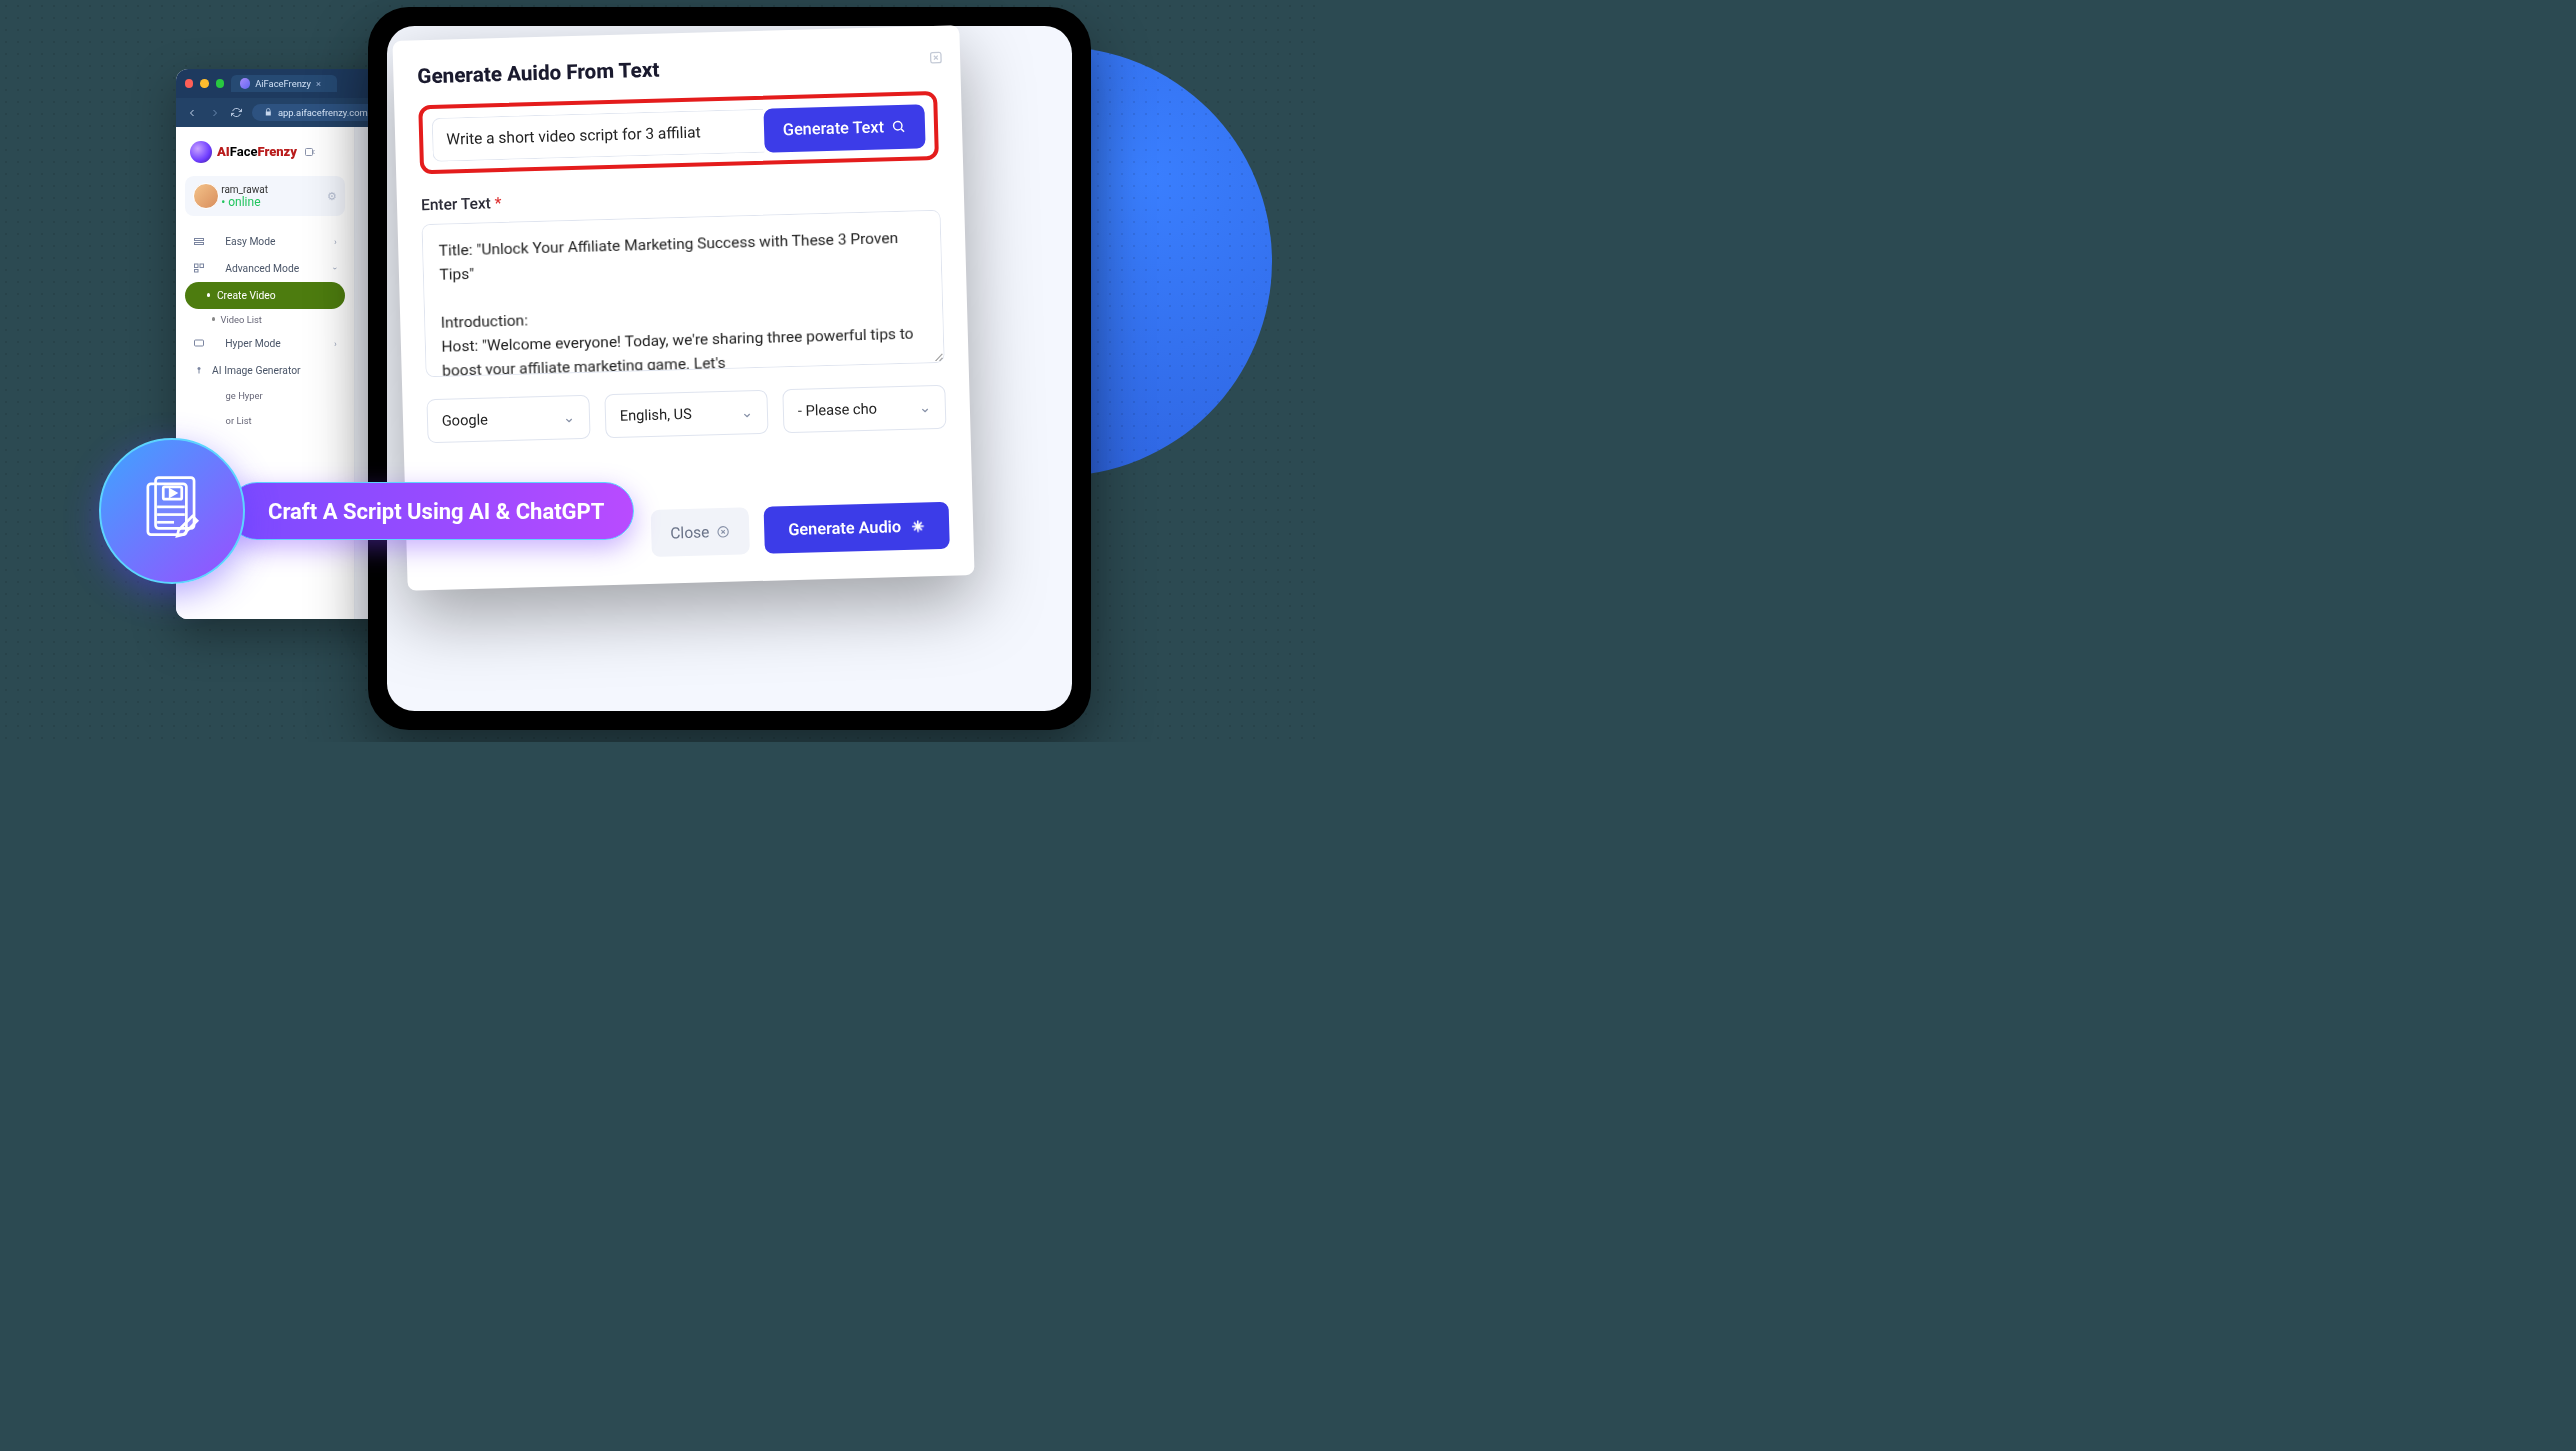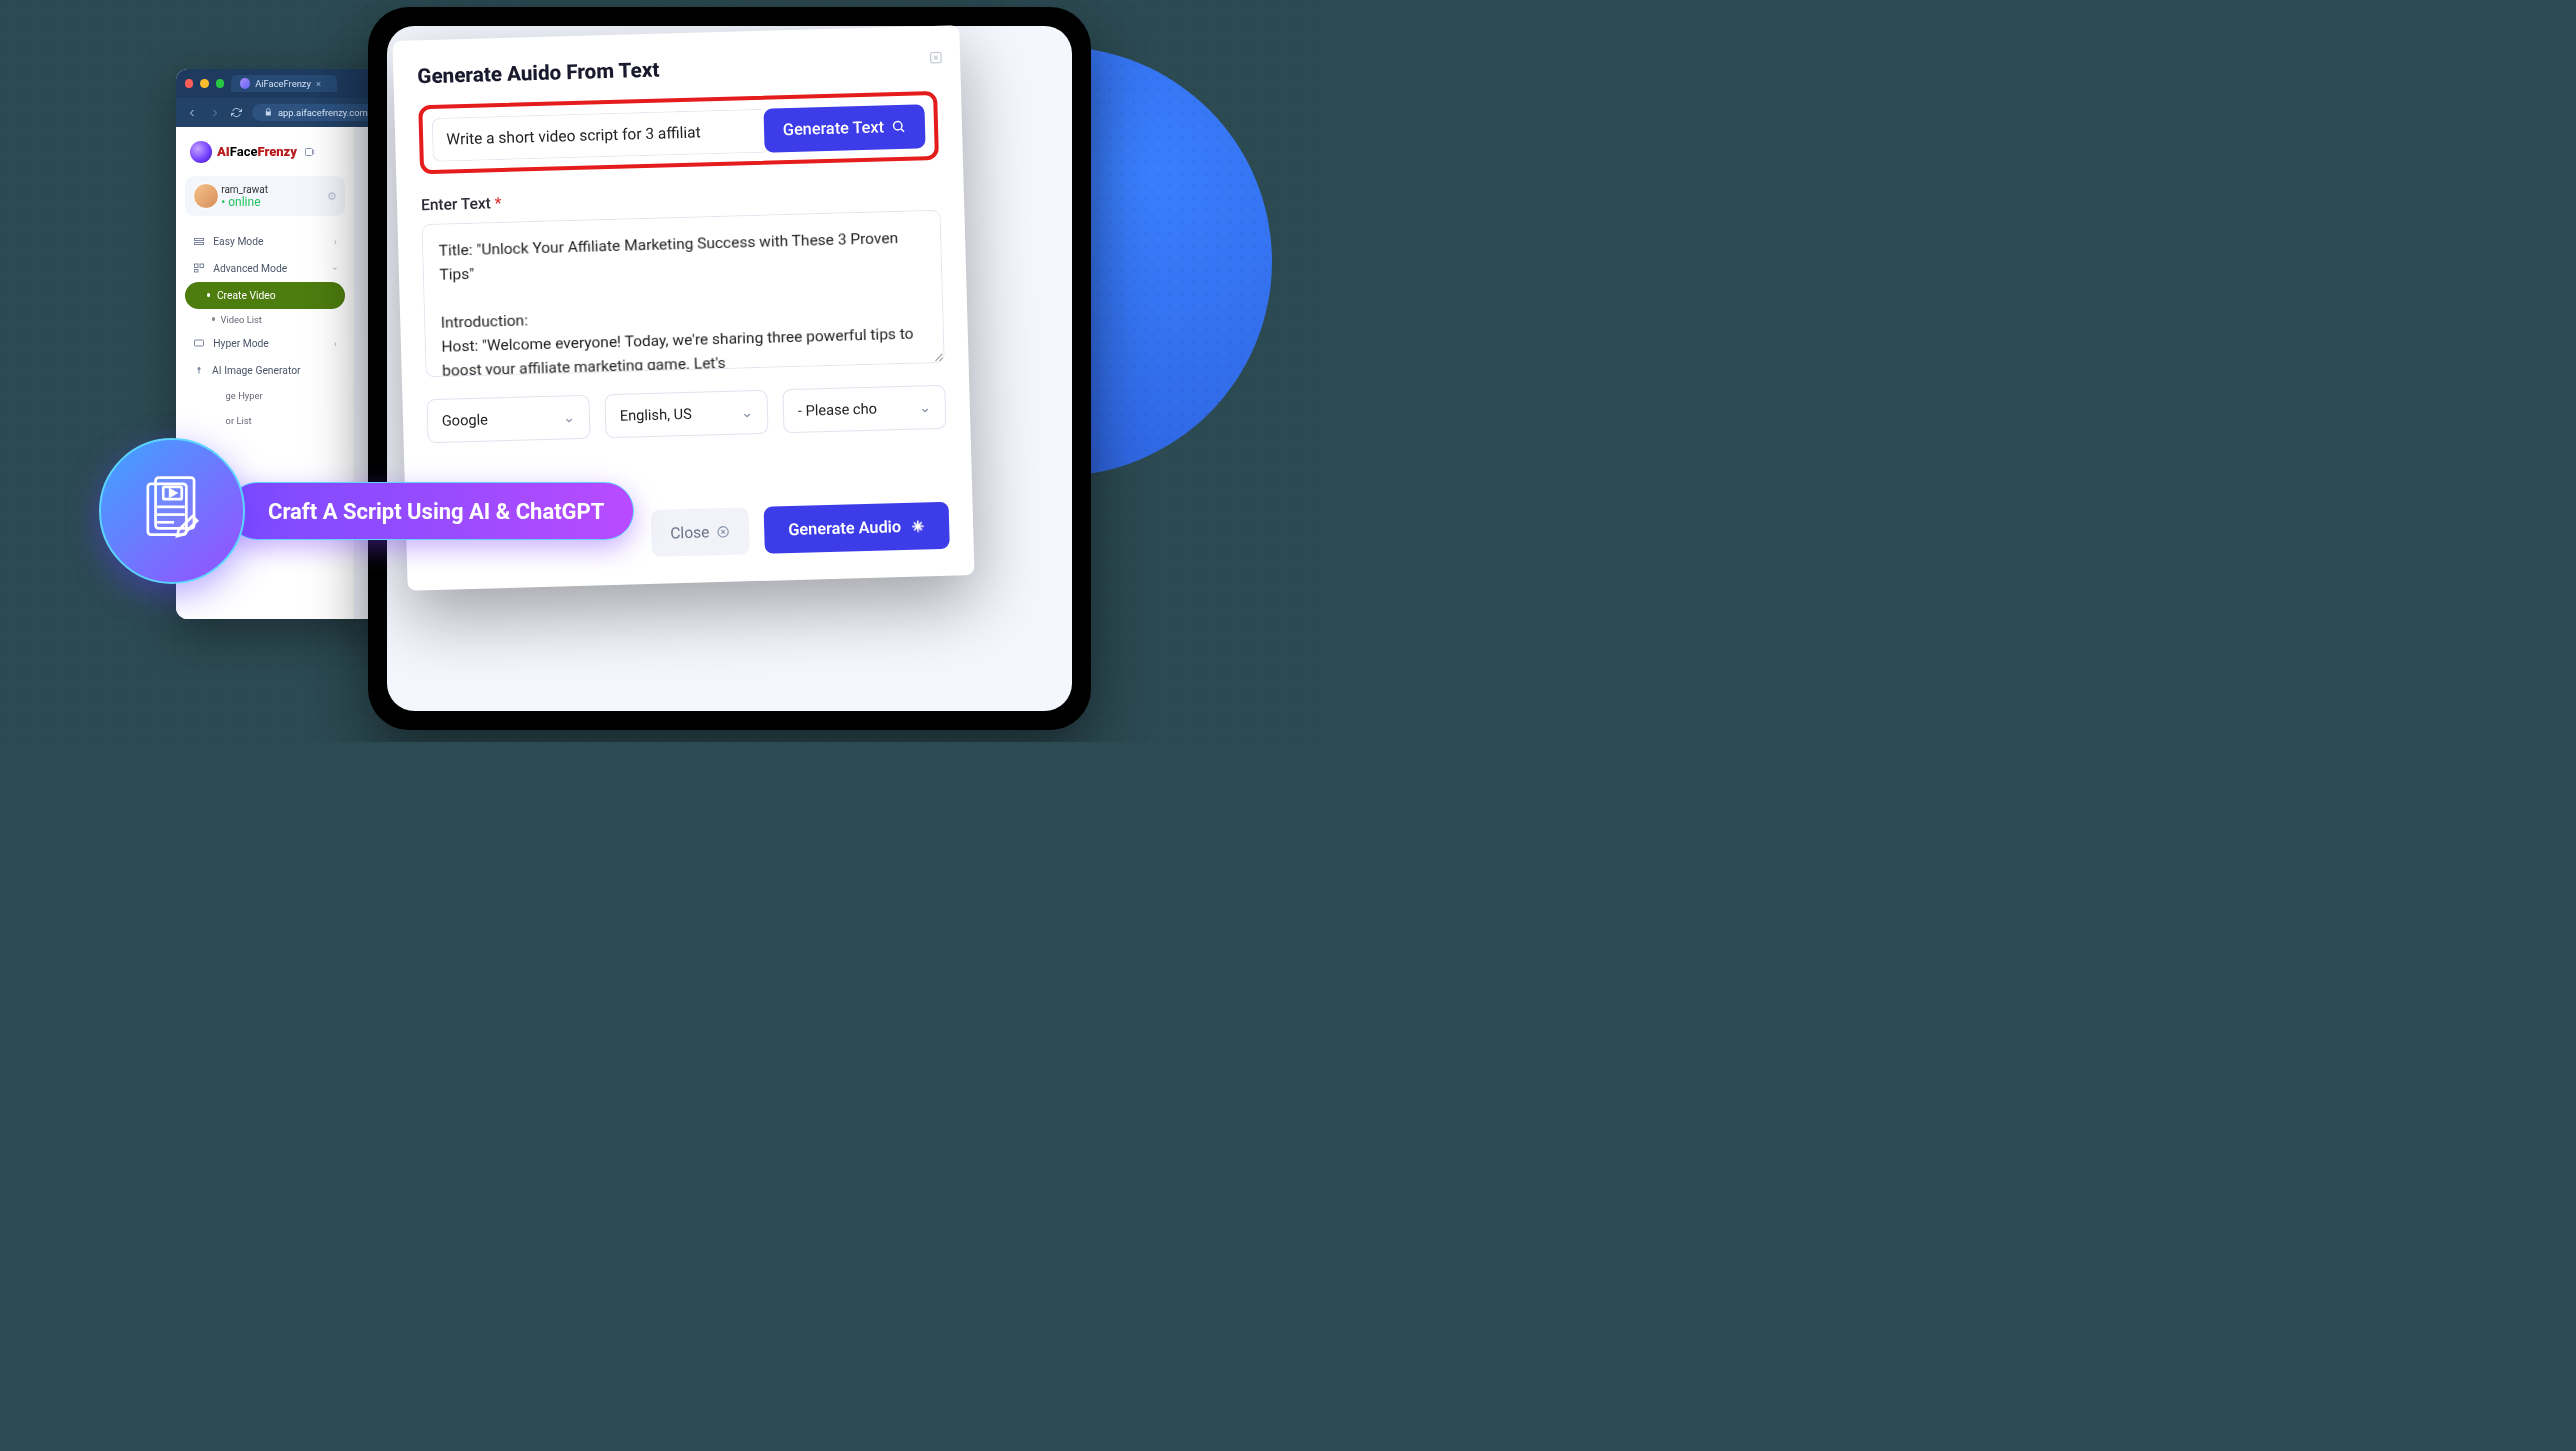--- a/index.html
+++ b/index.html
@@ -36,21 +36,21 @@
 .logo-text b { color: #b91c1c; }
 .user-card { background: #f3f6fc; border-radius: 8.6px; padding: 6.9px 8.6px; display: flex; align-items: center; gap: 2px; margin-bottom: 12px; }
 .avatar { width: 26px; height: 26px; border-radius: 50%; background: linear-gradient(135deg,#f4c38a,#d88d5c); border: 1.7px solid #fff; }
 .user-meta { flex: 1; }
 .user-name { font-size: 10px; color: #333; }
 .user-status { font-size: 12px; color: #22c55e; }
 .gear { color: #b6bfd2; font-size: 11px; }
 
 .nav-item { display: flex; align-items: center; gap: 6.9px; padding: 6.9px 8.6px; font-size: 10.3px; color: #4a5568; border-radius: 6.9px; }
 .nav-item.expandable { justify-content: space-between; }
-.nav-item .left { display: flex; gap: 8px; align-items: center; }
+.nav-item .left { display: flex; gap: 20px; align-items: center; }
 .nav-item.active { background: #4d7c0f; color: #fff; border-radius: 17px; }
 .nav-sub { padding: 5.2px 8.6px 5.2px 27.5px; font-size: 9.4px; color: #667; display:flex; align-items:center; gap:5px;}
 .bullet { width:3.4px; height:3.4px; background:#888; border-radius:50%; }
 .chev { font-size: 9.4px; color: #9aa4ba; }
 
 
 .main-col { flex: 1; padding: 13.7px 17px; }
 .main-title { font-size: 13px; font-weight: 700; color: #2d2d3a; }
 .crumb { font-size: 9px; color: #9aa4ba; margin-top: 1.7px; }
 

